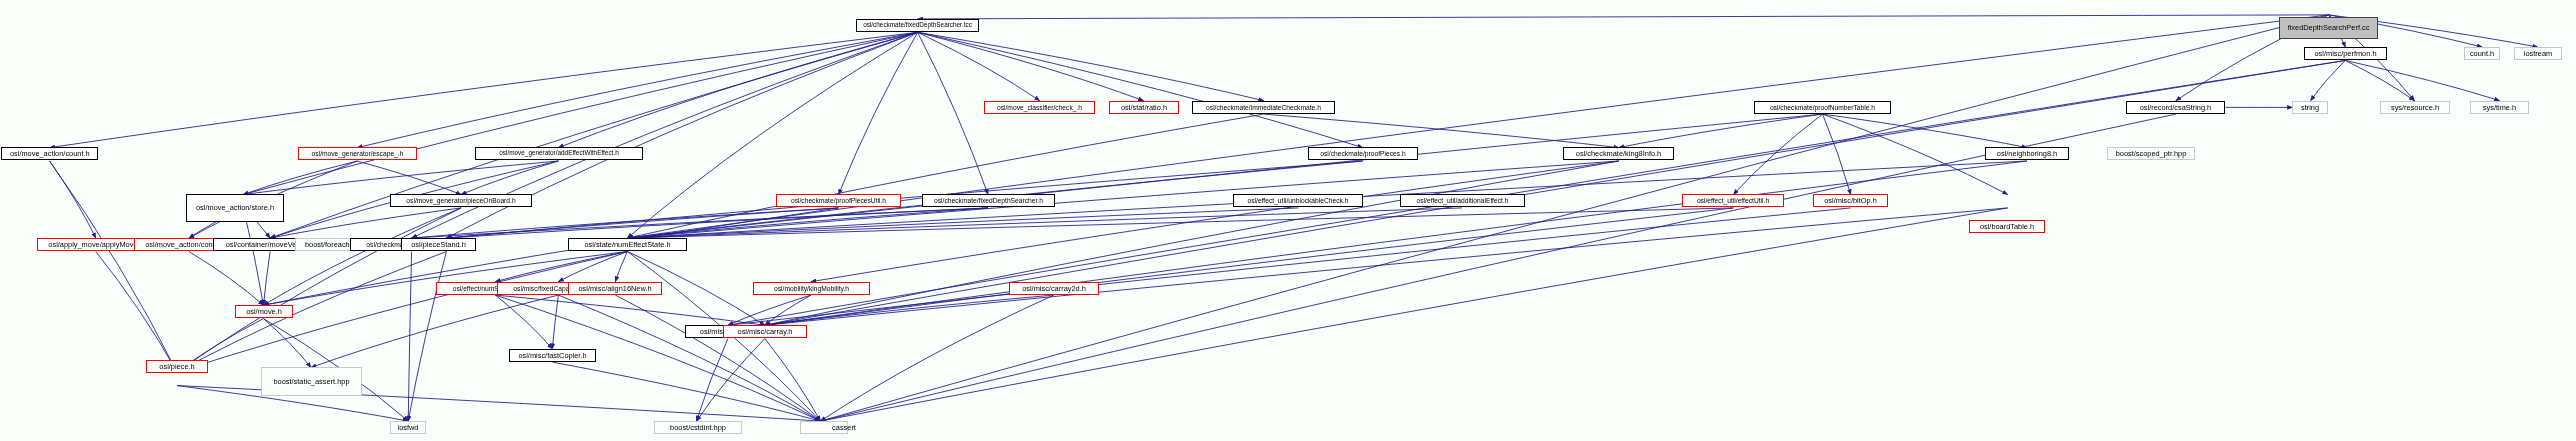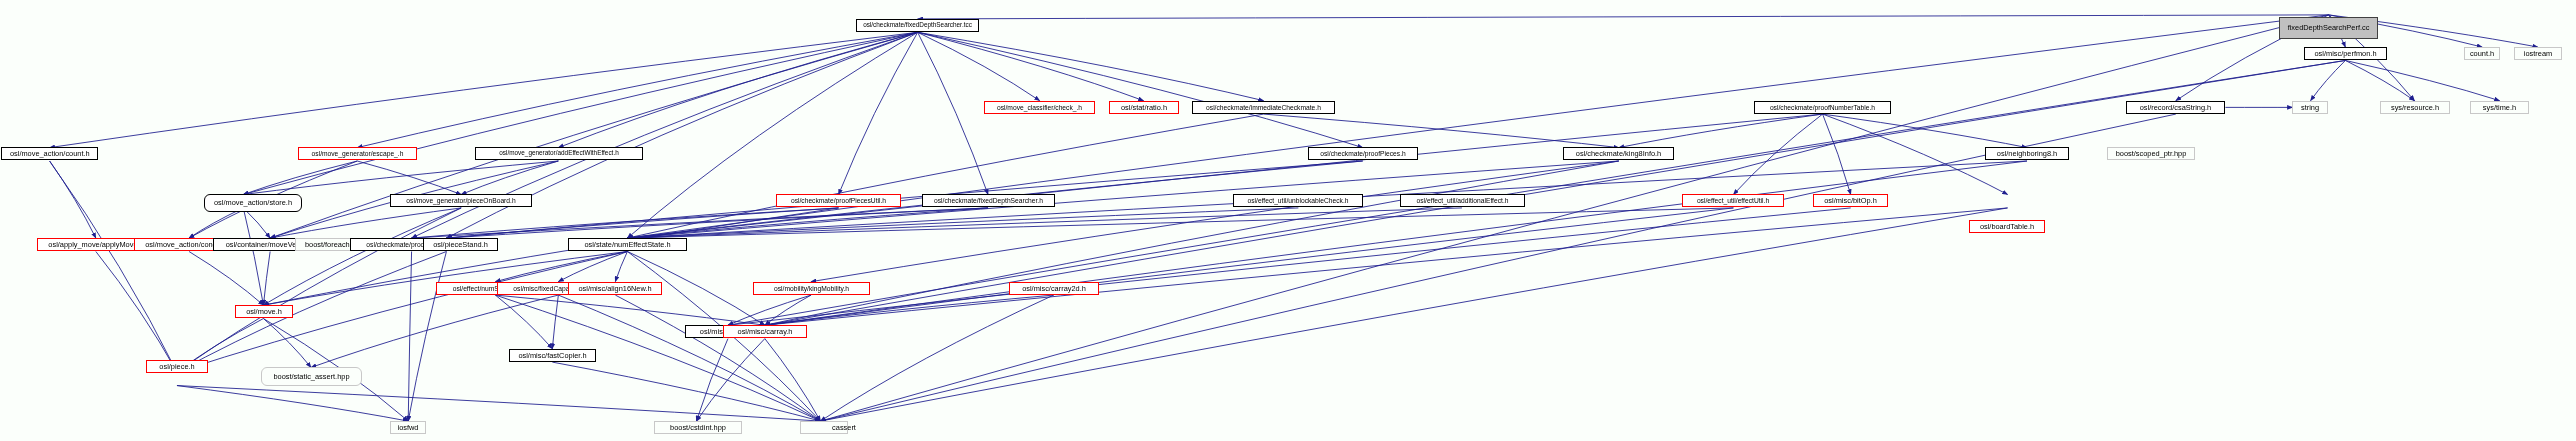--- a/index.html
+++ b/index.html
@@ -186,21 +186,21 @@
       </div>
       <div class="node black" style="left: 1563px; top: 147px; width: 111px; height: 13.4px;">
         <span>osl/checkmate/king8Info.h</span>
       </div>
       <div class="node black" style="left: 1985px; top: 147px; width: 84px; height: 13.4px;">
         <span>osl/neighboring8.h</span>
       </div>
       <div class="node plain" style="left: 2107px; top: 147px; width: 88px; height: 13.4px;">
         <span>boost/scoped_ptr.hpp</span>
       </div>
-      <div class="node black" style="left: 204px; top: 194px; width: 98px; height: 18px; border-radius: 6px;">
+      <div class="node black" style="left: 186px; top: 194px; width: 98px; height: 28px;">
         <span>osl/move_action/store.h</span>
       </div>
       <div class="node black" style="left: 390px; top: 194px; width: 142px; height: 13.4px; font-size: 6.7px;">
         <span>osl/move_generator/pieceOnBoard.h</span>
       </div>
       <div class="node red" style="left: 776px; top: 194px; width: 125px; height: 13.4px; font-size: 6.7px;">
         <span>osl/checkmate/proofPiecesUtil.h</span>
       </div>
       <div class="node black" style="left: 922px; top: 194px; width: 133px; height: 13.4px; font-size: 6.7px;">
         <span>osl/checkmate/fixedDepthSearcher.h</span>
@@ -228,21 +228,21 @@
       </div>
       <div class="node black" style="left: 213px; top: 238px; width: 114px; height: 13.4px;">
         <span>osl/container/moveVector.h</span>
       </div>
       <div class="node plain" style="left: 295px; top: 238px; width: 79px; height: 13.4px;">
         <span>boost/foreach.hpp</span>
       </div>
       <div class="node black" style="left: 350px; top: 238px; width: 123px; height: 13.4px; font-size: 6.7px;">
         <span>osl/checkmate/proofDisproof.h</span>
       </div>
-      <div class="node black" style="left: 423px; top: 238px; width: 75px; height: 13.4px;">
+      <div class="node black" style="left: 401px; top: 238px; width: 75px; height: 13.4px;">
         <span>osl/pieceStand.h</span>
       </div>
       <div class="node black" style="left: 568px; top: 238px; width: 119px; height: 13.4px;">
         <span>osl/state/numEffectState.h</span>
       </div>
       <div class="node red" style="left: 436px; top: 282px; width: 118px; height: 13.4px; font-size: 6.7px;">
         <span>osl/effect/numSimpleEffect.h</span>
       </div>
       <div class="node red" style="left: 497px; top: 282px; width: 123px; height: 13.4px; font-size: 6.7px;">
         <span>osl/misc/fixedCapacityVector.h</span>
@@ -261,21 +261,21 @@
       </div>
       <div class="node black" style="left: 685px; top: 325px; width: 86px; height: 13.4px;">
         <span>osl/misc/cstdint.h</span>
       </div>
       <div class="node red" style="left: 723px; top: 325px; width: 84px; height: 13.4px;">
         <span>osl/misc/carray.h</span>
       </div>
       <div class="node black" style="left: 509px; top: 349px; width: 87px; height: 13.4px;">
         <span>osl/misc/fastCopier.h</span>
       </div>
-      <div class="node plain" style="left: 261px; top: 367px; width: 101px; height: 19px; border-radius: 6px;">
+      <div class="node plain" style="left: 261px; top: 367px; width: 101px; height: 29px;">
         <span>boost/static_assert.hpp</span>
       </div>
       <div class="node red" style="left: 146px; top: 360px; width: 62px; height: 13.4px;">
         <span>osl/piece.h</span>
       </div>
       <div class="node plain" style="left: 390px; top: 421px; width: 36px; height: 13.4px;">
         <span>iosfwd</span>
       </div>
       <div class="node plain" style="left: 654px; top: 421px; width: 88px; height: 13.4px;">
         <span>boost/cstdint.hpp</span>

